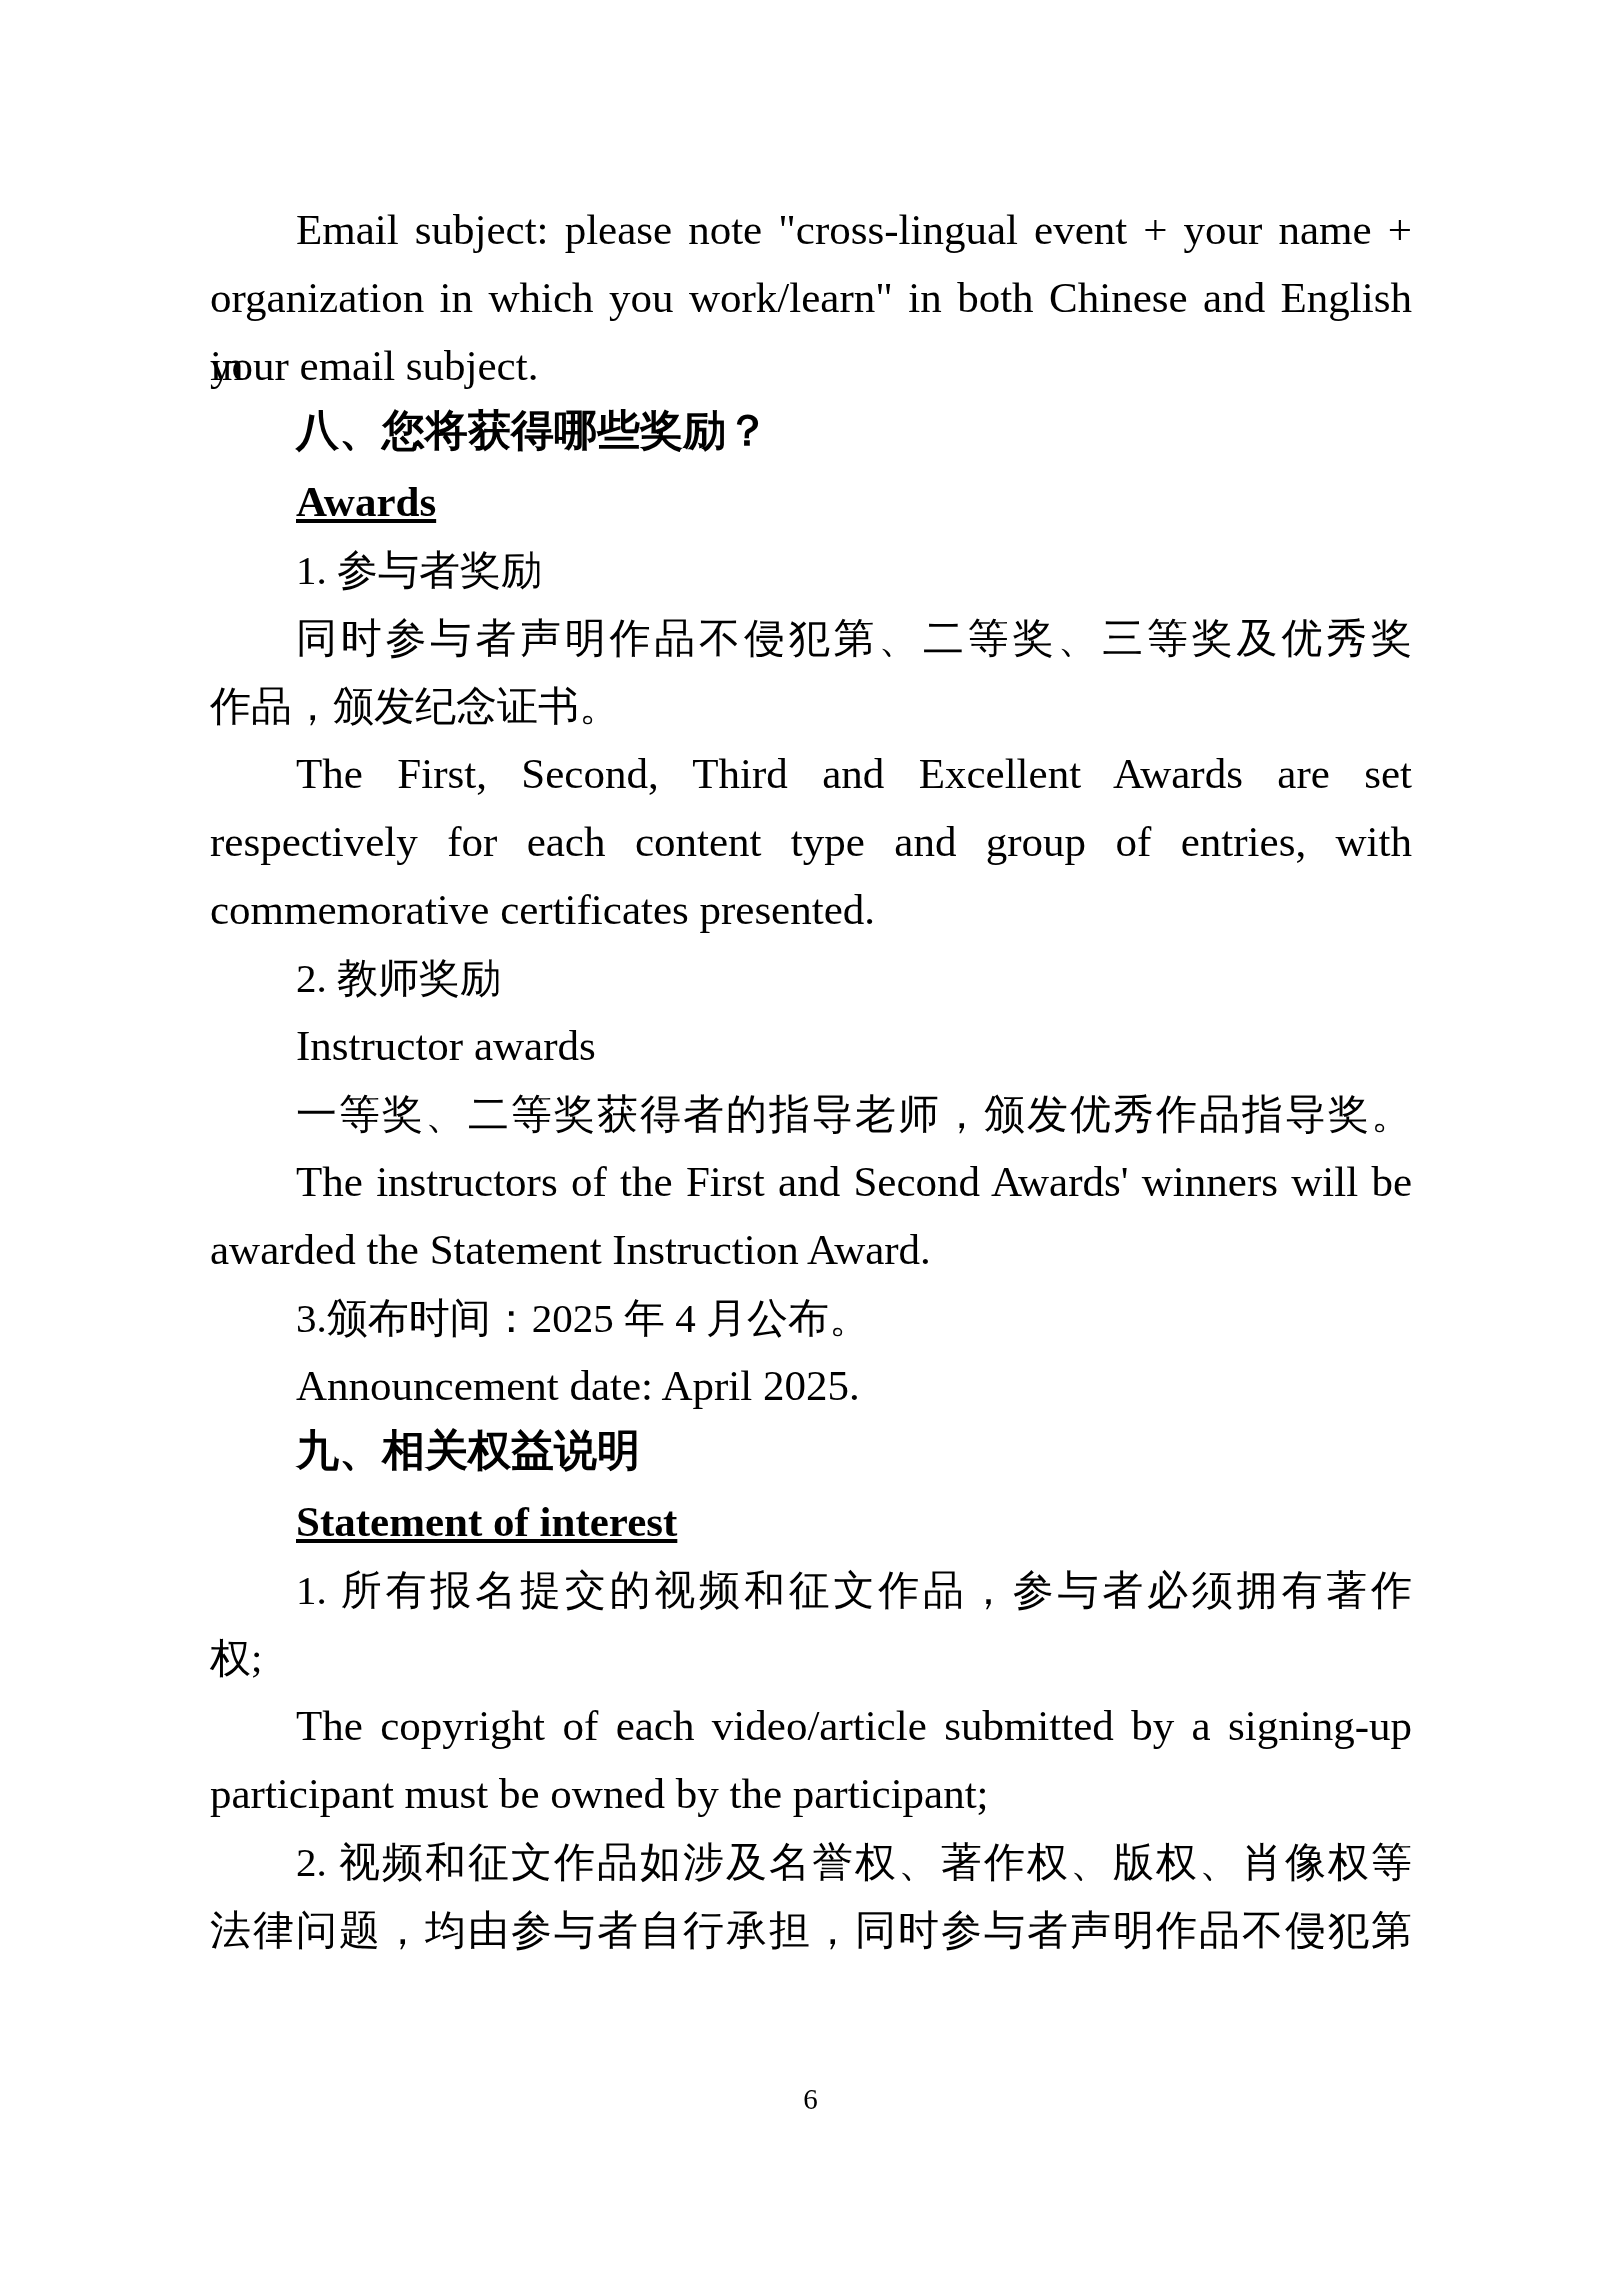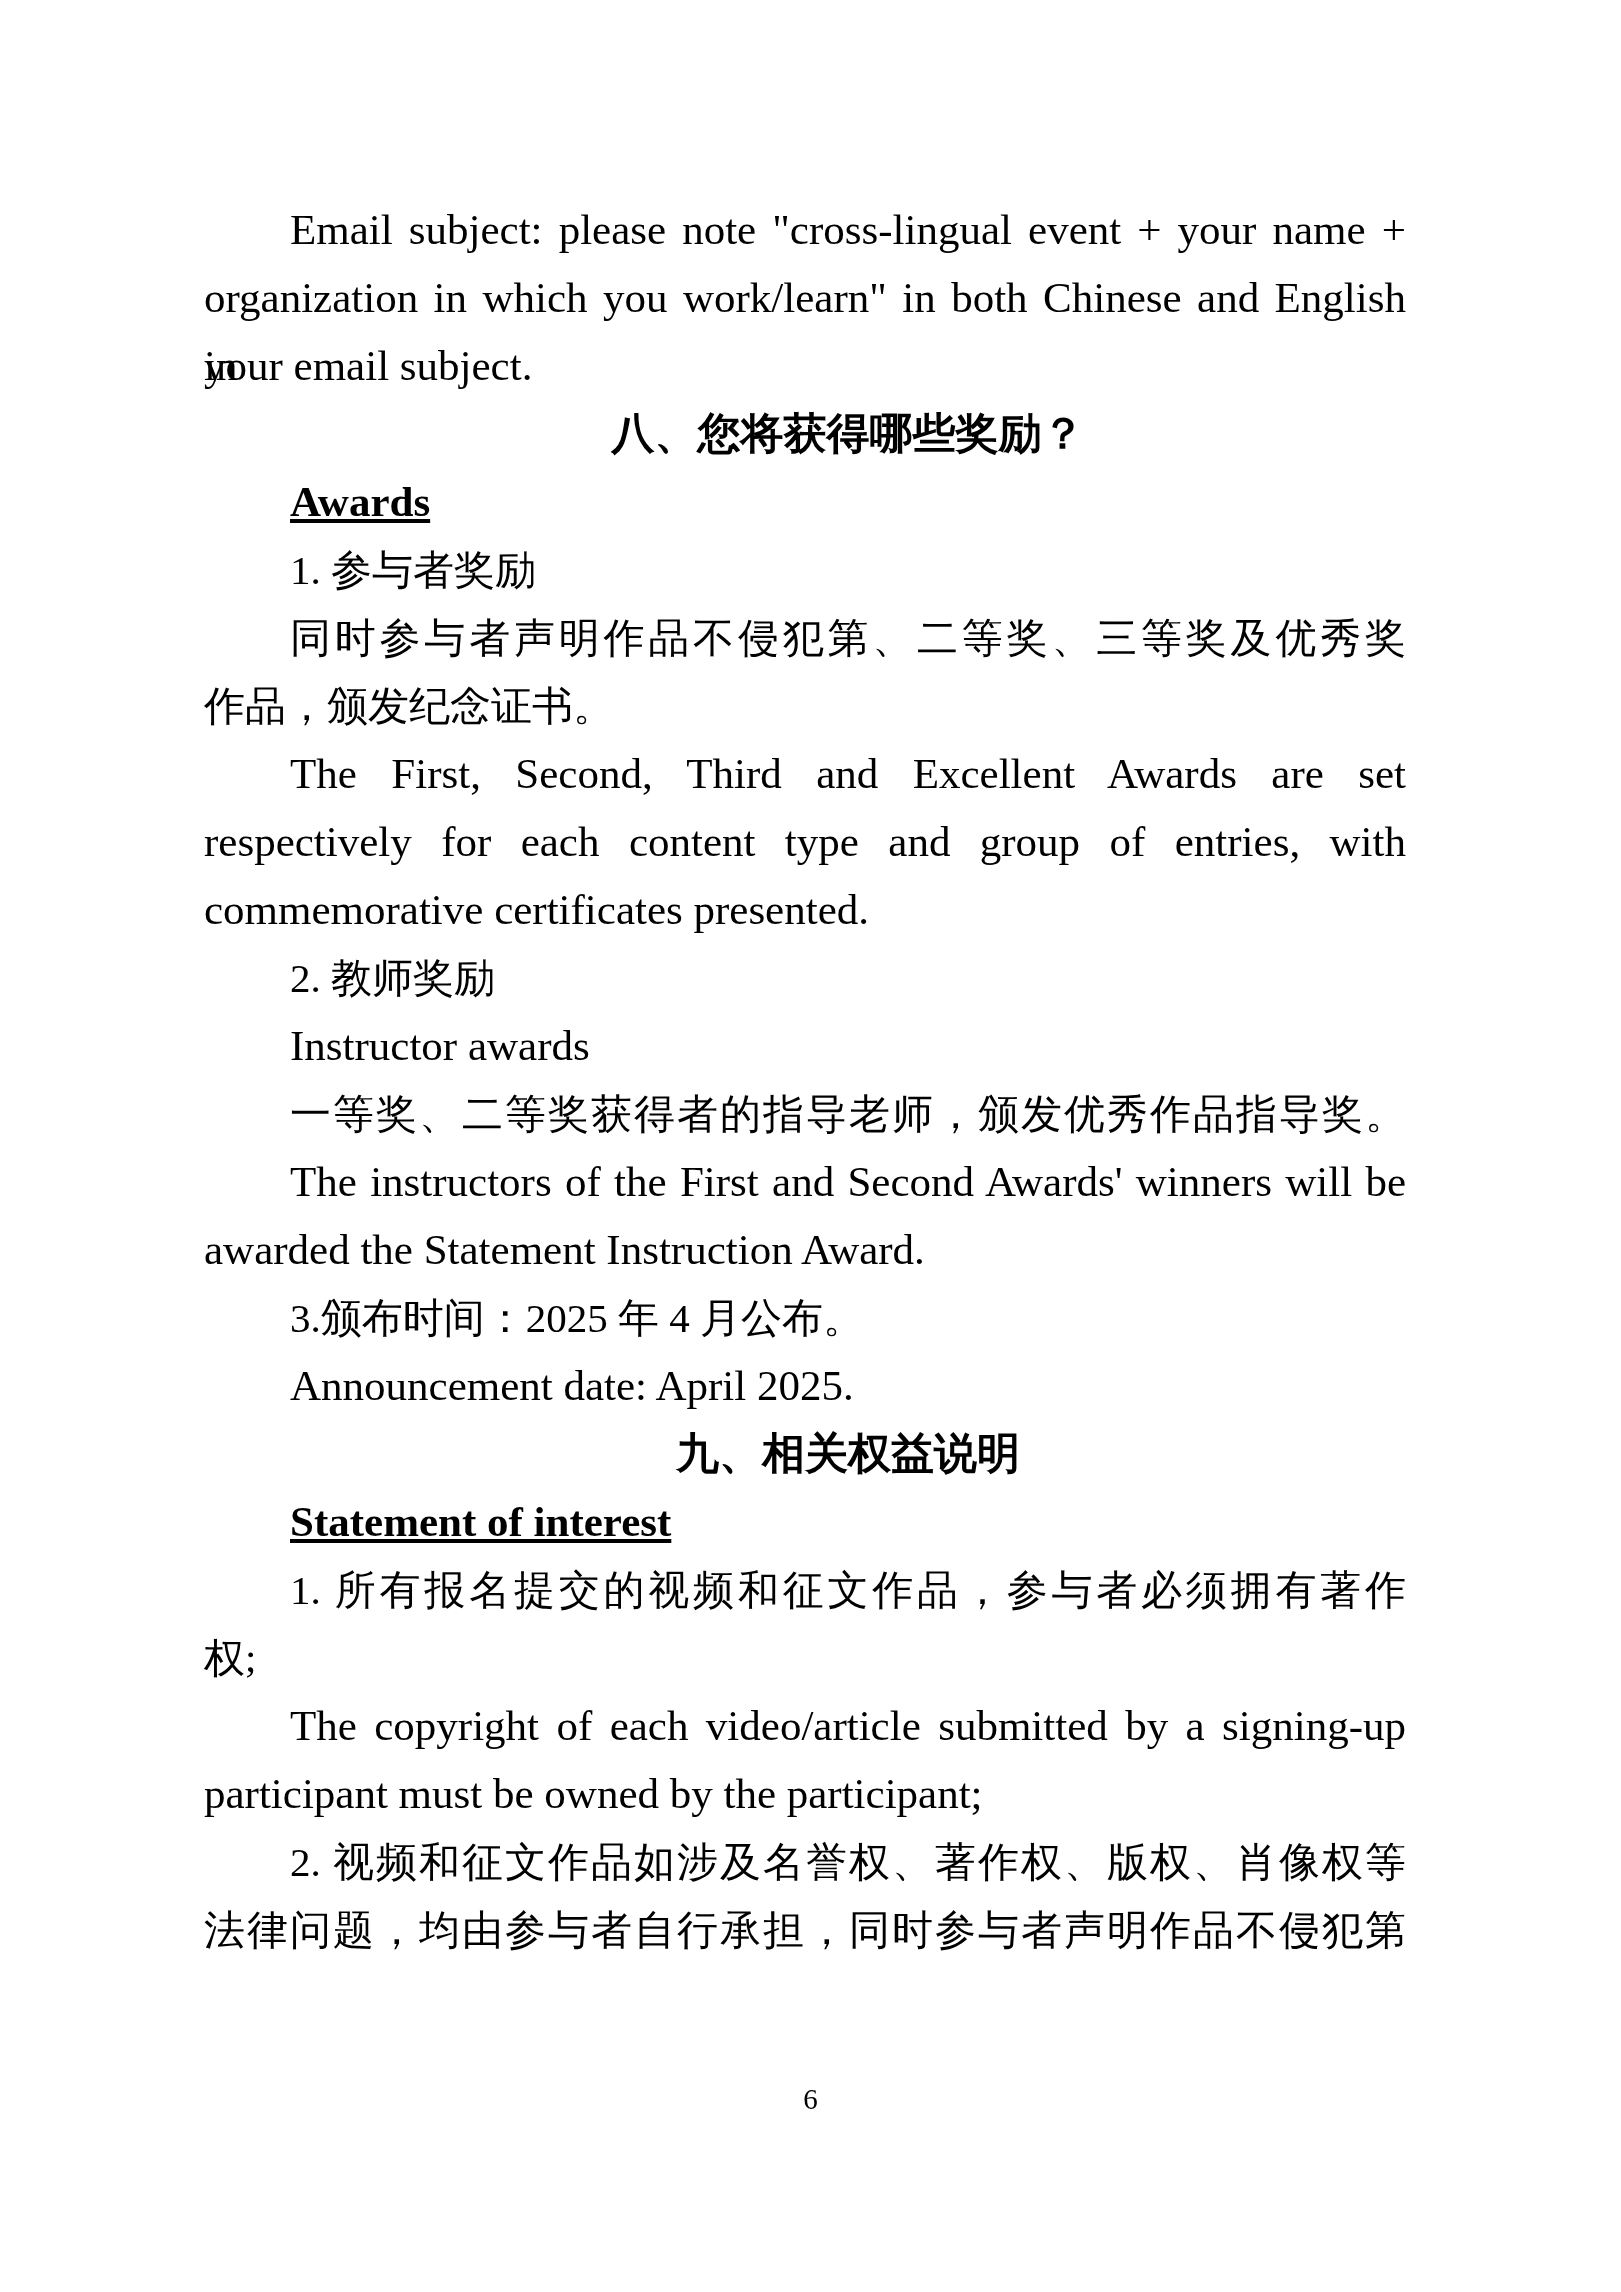--- a/index.html
+++ b/index.html
@@ -8,39 +8,39 @@
     position: relative;
     width: 1621px;
     height: 2293px;
     background: #ffffff;
     color: #000000;
     font-family: "Liberation Serif", serif;
     overflow: hidden;
   }
   .content {
     position: absolute;
-    left: 204px;
+    left: 210px;
     top: 196px;
     width: 1202px;
   }
   .line {
     font-size: 43px;
     line-height: 68px;
     height: 68px;
     text-align: justify;
     white-space: normal;
   }
   .zh { font-size: 41px; }
   .jf { text-align-last: justify; }
   .indent { padding-left: 86px; }
   .zh-heading {
-    font-family: Liberation Serif, serif;
+    font-family: Liberation Mono, monospace;
     font-weight: 700;
     font-size: 43px;
-    text-align: center;
+    text-align: left;
     text-align-last: auto;
   }
   .en-bold {
     font-weight: 700;
     text-align: left;
     text-align-last: auto;
     text-decoration: underline;
   }
   .page-number {
     position: absolute;

